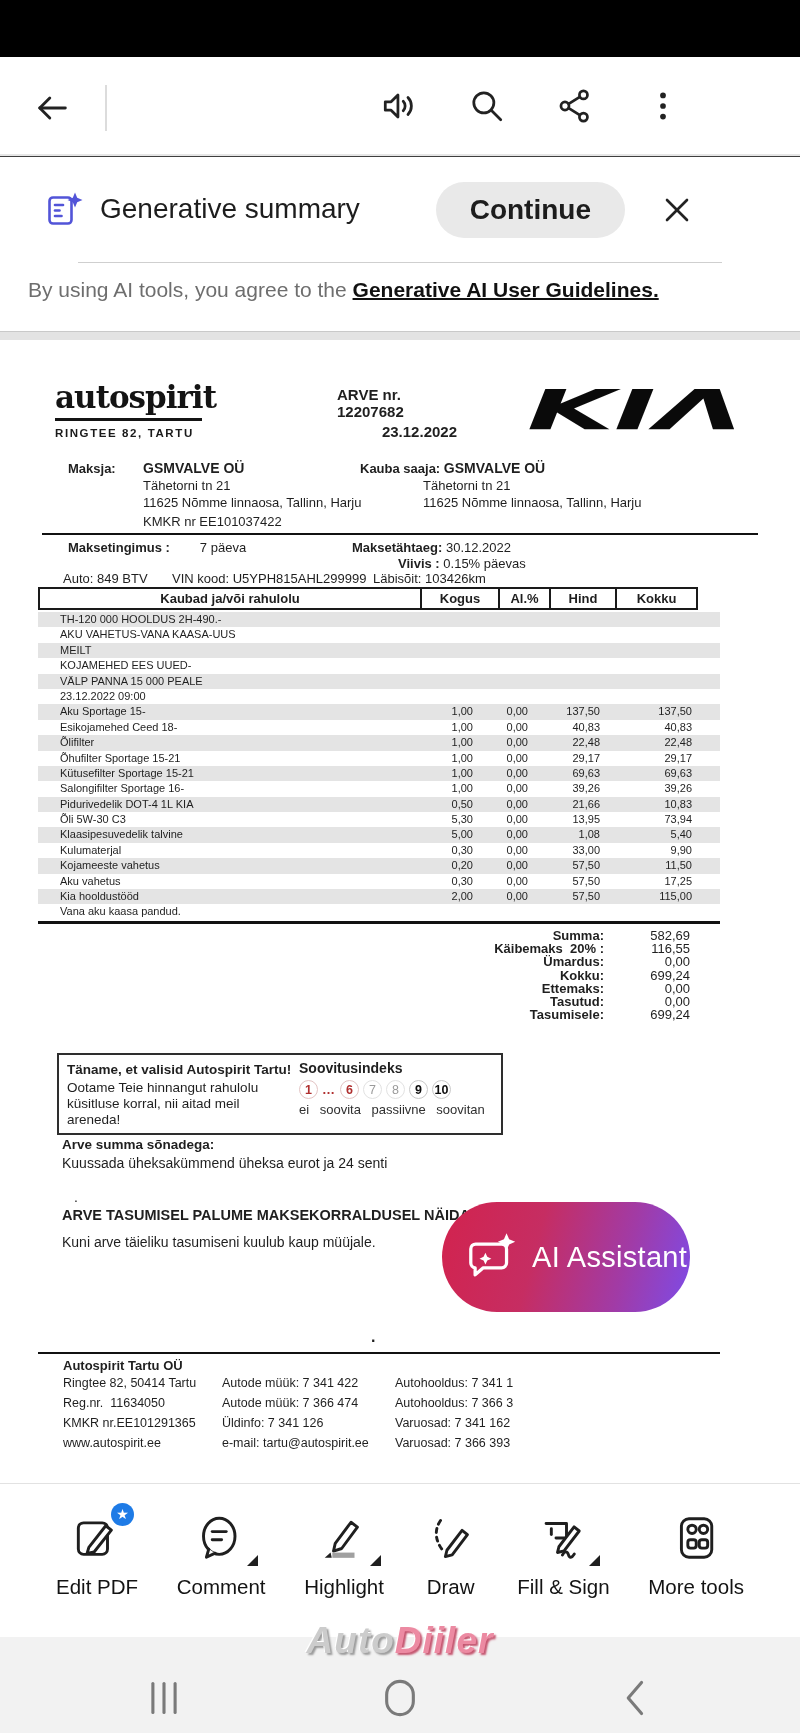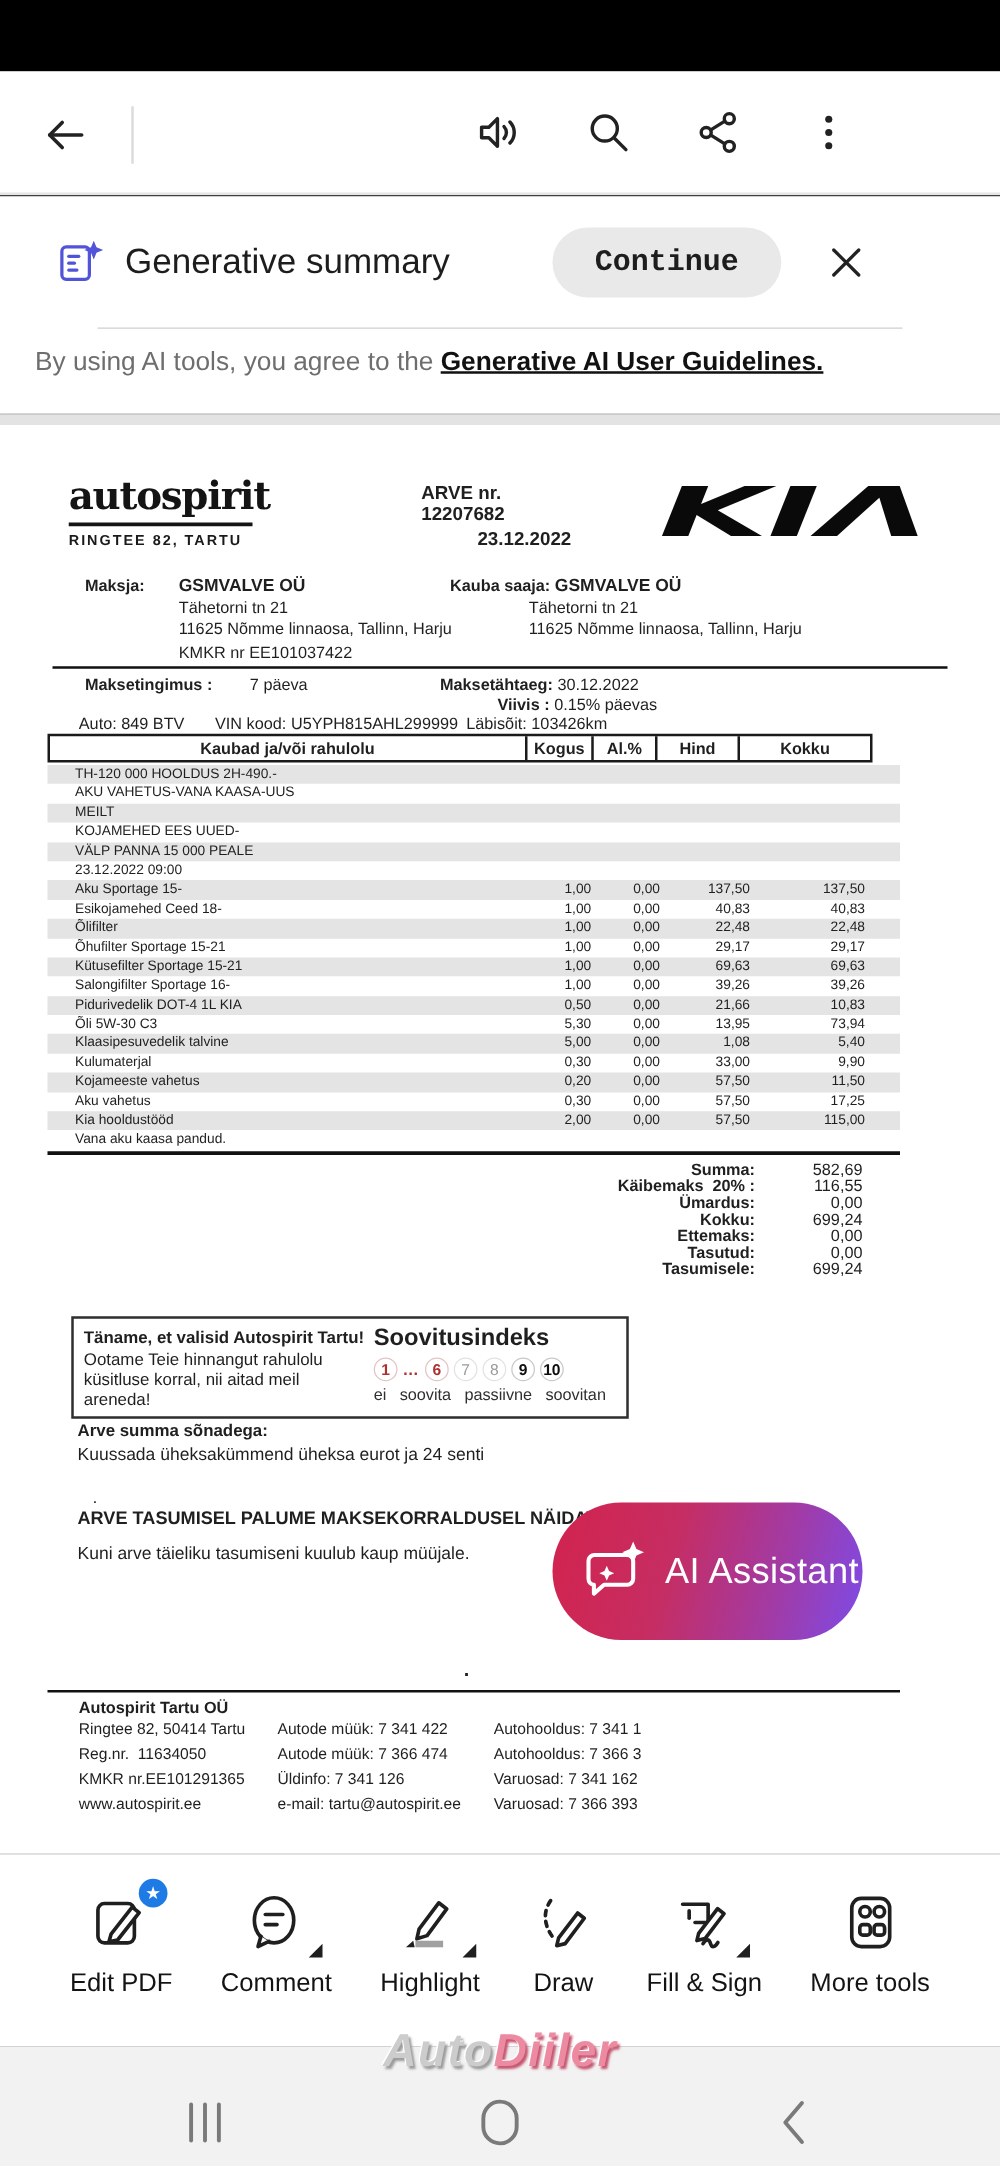--- a/index.html
+++ b/index.html
@@ -14,21 +14,21 @@
   .icon-btn { background:none; border:none; cursor:pointer; display:inline-flex; align-items:center; justify-content:center; }
   .back-btn { position:absolute; left:32px; top:31px; width:40px; height:40px; }
   .tb-divider { position:absolute; left:105px; top:28px; width:2px; height:46px; background:#dcdcdc; }
   .tb-right { position:absolute; right:118px; top:0; height:100%; display:flex; align-items:center; gap:50px; }
   .tb-right .icon-btn { width:38px; height:38px; }
 
   
   .ai-banner { position:absolute; top:157px; left:0; width:100%; height:174px; background:#fff; box-shadow:0 3px 4px rgba(0,0,0,.18); }
   .gen-icon { position:absolute; left:46px; top:34px; width:38px; height:38px; }
   .banner-title { position:absolute; left:100px; top:36px; font-size:28px; font-weight:500; color:#1d1d1d; }
-  .continue-btn { position:absolute; right:175px; top:25px; height:56px; padding:0 34px; border:none; border-radius:28px; background:#e9e9e9; font-family:Liberation Mono, monospace; font-size:24px; font-weight:600; color:#1d1d1d; cursor:pointer; }
+  .continue-btn { position:absolute; right:175px; top:25px; height:56px; padding:0 34px; border:none; border-radius:28px; background:#e9e9e9; font-family:Liberation Sans, sans-serif; font-size:28px; font-weight:600; color:#1d1d1d; cursor:pointer; }
   .close-btn { position:absolute; right:106px; top:36px; width:34px; height:34px; }
   .banner-divider { position:absolute; left:78px; top:105px; width:644px; height:1px; background:#cfcfcf; }
   .disclaimer { position:absolute; left:28px; top:121px; font-size:21px; color:#6e6e6e; }
   .disclaimer a { color:#111; font-weight:bold; text-decoration:underline; text-decoration-thickness:2px; cursor:pointer; }
 
   
   .doc { position:absolute; top:331px; left:0; width:100%; height:1152px; background:#fff; font-size:13px; color:#1f1f1f; }
   .doc-gap { position:absolute; top:0; left:0; width:100%; height:9px; background:#e3e3e3; border-top:1px solid #c9c9c9; }
 
   .inv-logo { position:absolute; left:55px; top:48px; width:150px; }
@@ -61,21 +61,21 @@
 
   .vehicle { position:absolute; top:240px; left:0; width:100%; }
   .veh-a { position:absolute; left:63px; }
   .veh-b { position:absolute; left:172px; }
   .veh-c { position:absolute; left:373px; }
 
   
   .t-head { position:absolute; left:38px; top:256px; width:660px; height:23px; border:2px solid #1a1a1a; display:flex; font-weight:bold; font-size:13px; }
   .t-hcell { display:flex; align-items:center; justify-content:center; }
   .h0 { width:380px; }
-  .h1 { width:53px; border-left:2px solid #1a1a1a; }
+  .h1 { width:78px; border-left:2px solid #1a1a1a; }
   .h2 { width:51px; border-left:2px solid #1a1a1a; }
   .h3 { width:66px; border-left:2px solid #1a1a1a; }
   .h4 { flex:1; border-left:2px solid #1a1a1a; }
   .t-body { position:absolute; left:38px; top:281px; width:682px; }
   .t-row { display:flex; height:15.4px; line-height:15.4px; font-size:11px; }
   .t-row.shade { background:#e4e4e4; }
   .t-cell { display:block; white-space:nowrap; }
   .c0 { width:380px; padding-left:22px; }
   .c1 { width:69px; text-align:right; padding-right:14px; }
   .c2 { width:51px; text-align:right; padding-right:10px; }
@@ -87,21 +87,21 @@
   .totals { position:absolute; left:440px; top:598px; width:250px; }
   .tot-row { display:flex; height:13.2px; line-height:13.2px; font-size:13px; }
   .tot-label { width:164px; text-align:right; font-weight:bold; white-space:pre; }
   .tot-value { flex:1; text-align:right; }
 
   
   .fb-box { position:absolute; left:57px; top:722px; width:446px; height:82px; border:2px solid #2e2e2e; display:flex; }
   .fb-left { width:240px; padding:7px 6px 0 8px; line-height:16px; font-size:13.5px; }
   .fb-title { font-weight:bold; margin-bottom:2px; }
   .fb-right { flex:1; padding-top:5px; }
-  .fb-index-title { font-weight:bold; font-size:19px; }
+  .fb-index-title { font-weight:bold; font-size:14px; }
   .fb-scale { display:flex; align-items:center; gap:4px; margin:4px 0 3px; }
   .circ { width:19px; height:19px; border-radius:50%; text-align:center; line-height:18px; font-size:12.5px; font-weight:bold; }
   .circ.red { color:#b03030; border:1px solid #e3c4c4; }
   .circ.gray { color:#9a9a9a; border:1px solid #e2e2e2; font-weight:normal; }
   .circ.dark { color:#0d0d0d; border:1px solid #c9c9c9; }
   .dots { color:#b03030; font-weight:bold; letter-spacing:1px; }
   .fb-caption { font-size:13px; color:#2f2f2f; word-spacing:7px; }
 
   .words-label { position:absolute; left:62px; top:806px; font-weight:bold; font-size:13.5px; }
   .words-text { position:absolute; left:62px; top:824px; font-size:14px; }

